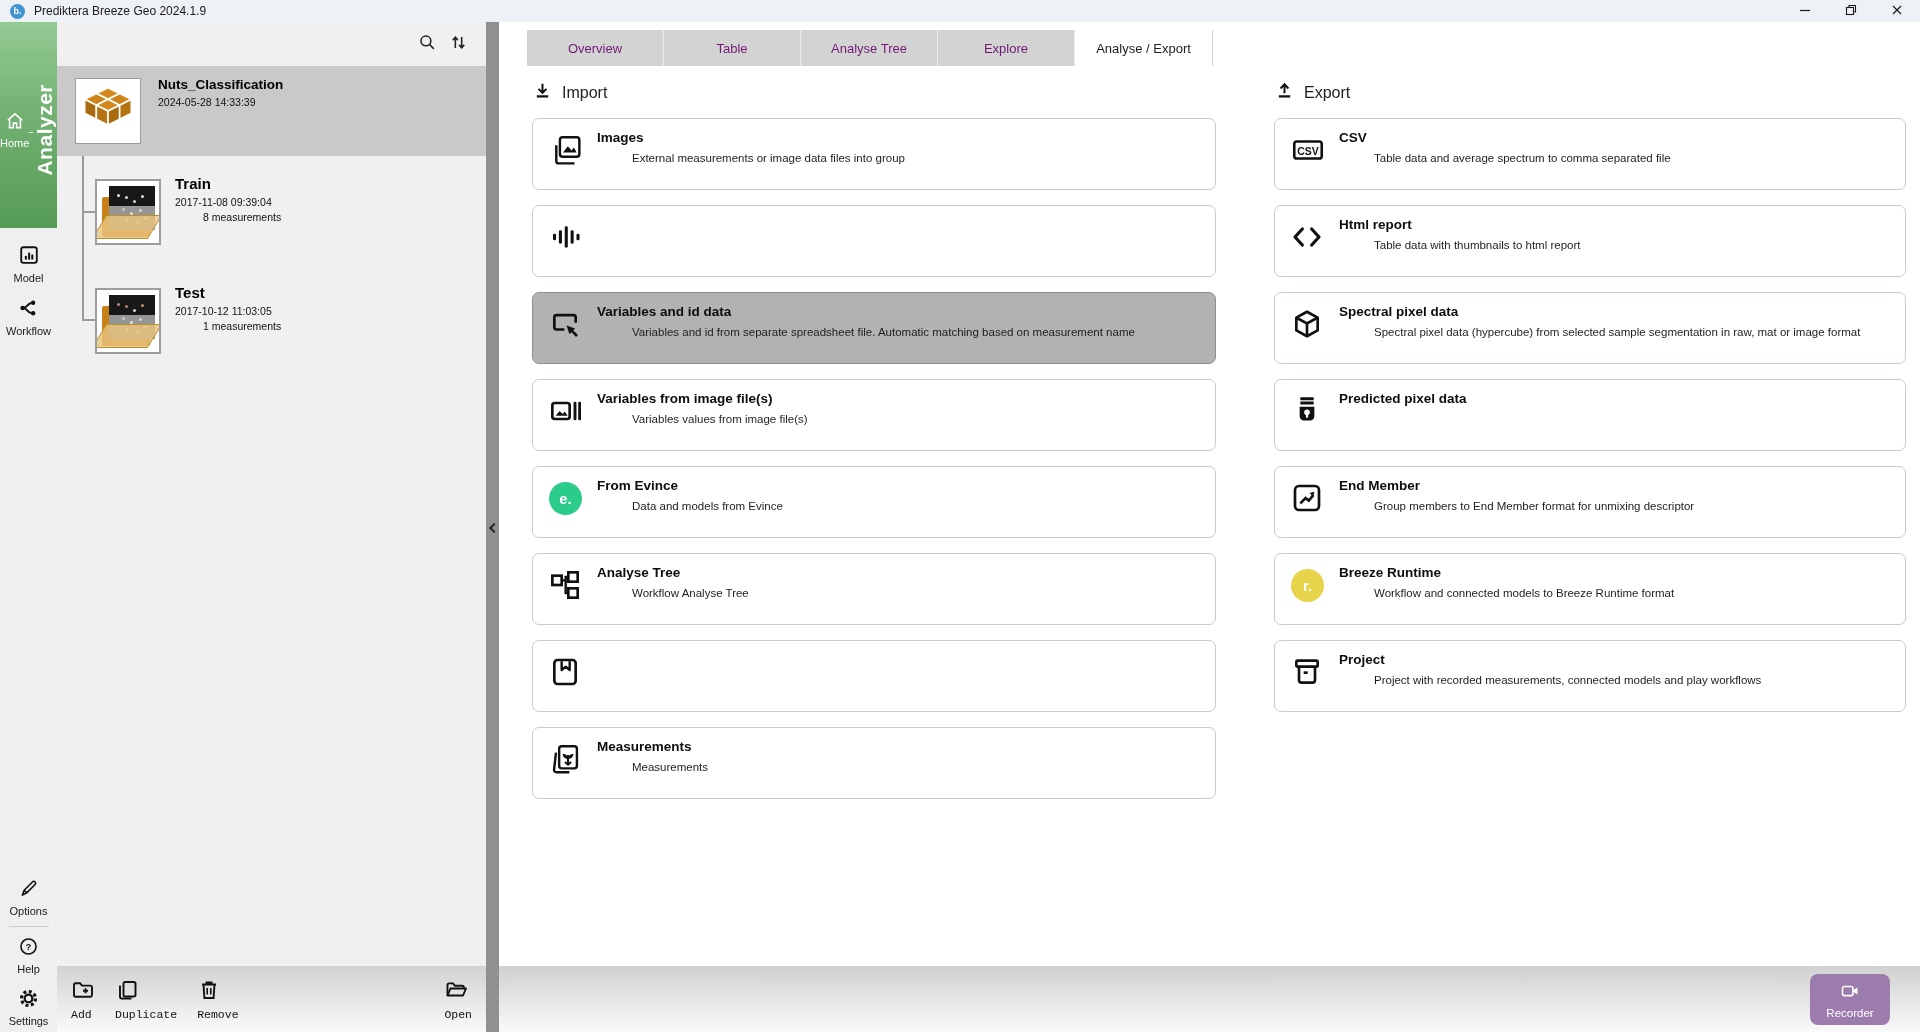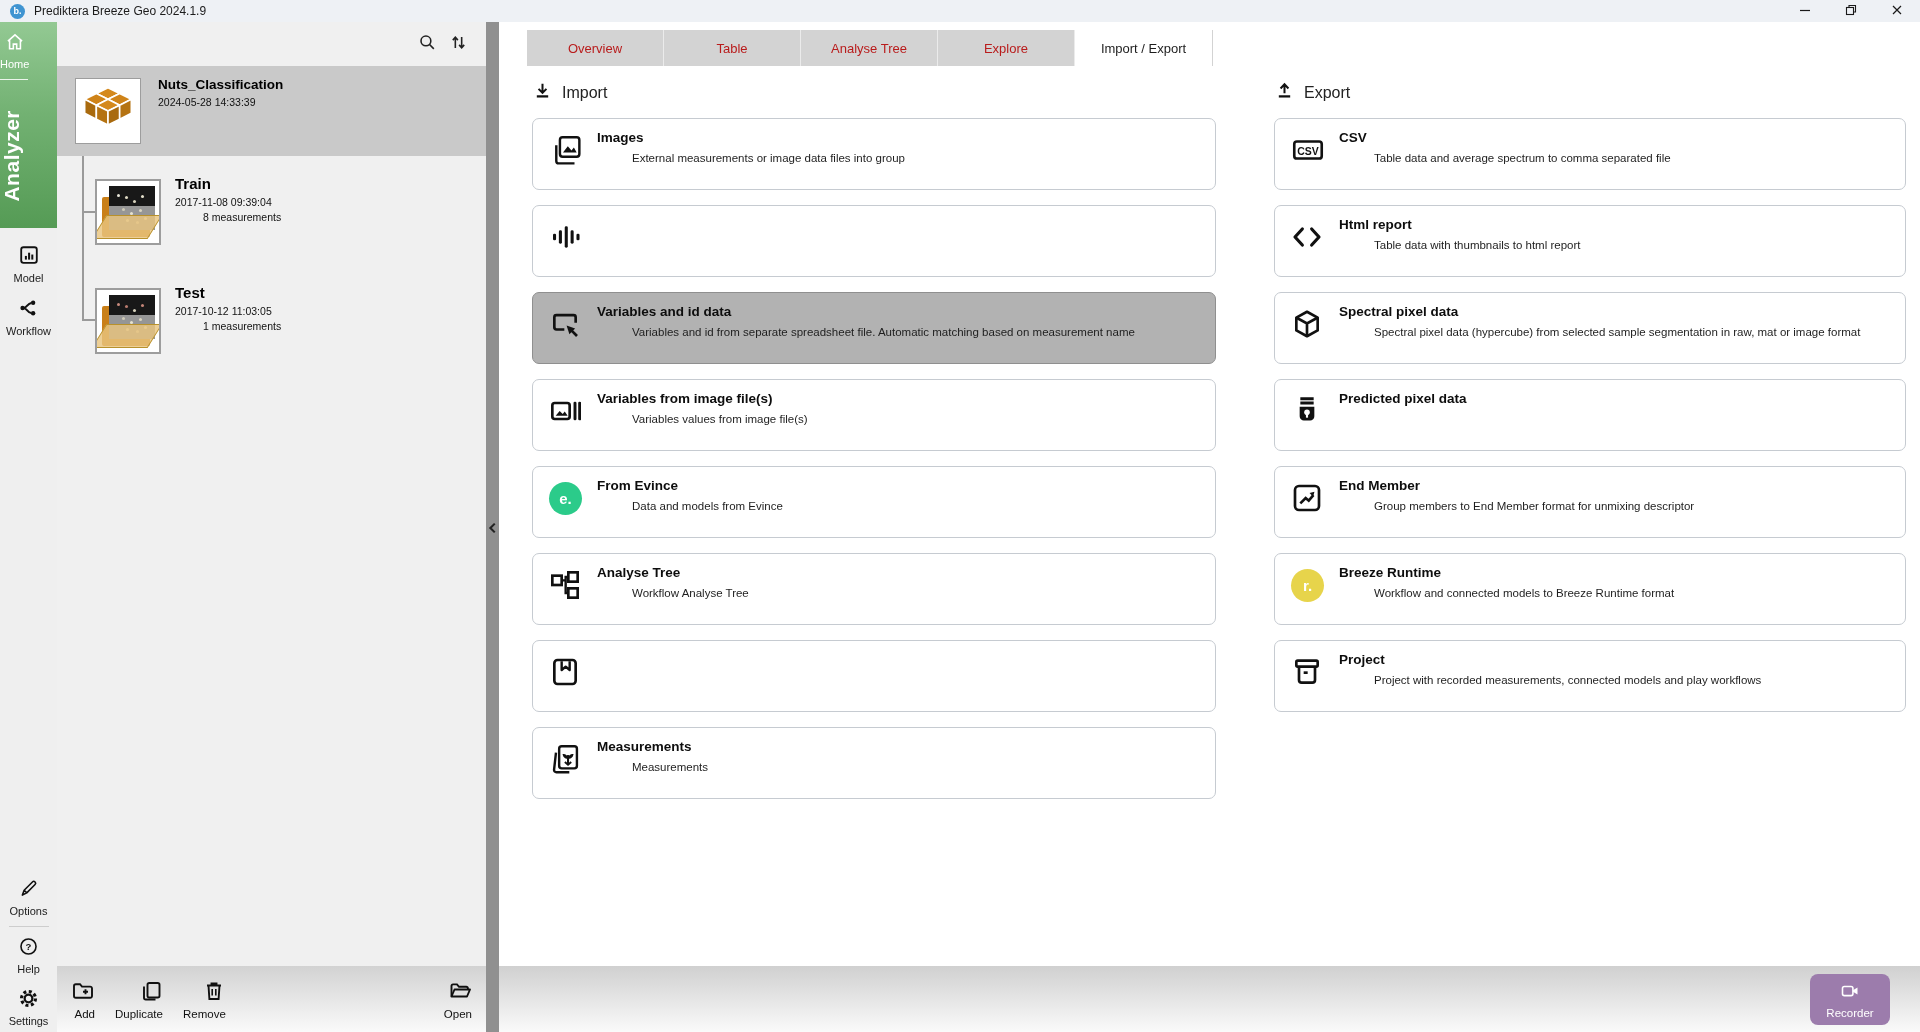--- a/index.html
+++ b/index.html
@@ -14,21 +14,21 @@
   .app-title { font-size:12px; color:#1b1b1b; margin-left:9px; }
   .win-controls { position:absolute; right:0; top:0; height:22px; display:flex; }
   .win-btn { width:46px; height:22px; display:flex; align-items:center; justify-content:center; }
 
   
   .app-row { display:flex; height:1010px; }
 
   
   .sidebar { width:57px; background:#efefef; display:flex; flex-direction:column; align-items:center; }
   .side-green { width:57px; height:206px; background:linear-gradient(180deg,#93c993 0%,#72b172 45%,#559b55 100%);
-    display:flex; flex-direction:column; align-items:flex-start; padding-top:10px; }
+    display:flex; flex-direction:row; align-items:center; padding-top:10px; }
   .side-item { display:flex; flex-direction:column; align-items:center; gap:2px; cursor:default; }
   .side-label { font-size:11px; color:#1a1a1a; }
   .side-green .side-label { color:#fff; }
   .green-divider { width:28px; height:1px; background:rgba(255,255,255,.85); margin:9px 0 4px 0; }
   .analyzer-wrap { flex:1; display:flex; align-items:center; justify-content:center; }
   .analyzer-text { writing-mode:vertical-rl; transform:rotate(180deg); color:#fff;
     font-size:21px; font-weight:bold; letter-spacing:.5px; }
   .side-mid { margin-top:16px; }
   .side-mid2 { margin-top:13px; }
   .side-spacer { flex:1; }
@@ -69,34 +69,34 @@
       13px 18px #e6e2cf, 22px 15px #d9d4c0, 9px 25px #e2ddc9, 19px 27px #d2cdb9, 27px 23px #e8e4d1; }
   .photo-test .speckles { background:#c98b7e;
     box-shadow:8px 2px #b97b6e, 16px 6px #d6d2bd, 24px 1px #c48578, 5px 14px #cfcbb8,
       13px 18px #e6e2cf, 22px 15px #d9d4c0, 9px 25px #e2ddc9, 19px 27px #d2cdb9, 27px 23px #e8e4d1; }
   .flap { position:absolute; left:2px; bottom:4px; width:56px; height:24px;
     background:rgba(233,196,127,.82); border:1px solid #b8912c; transform:skewX(-32deg); }
 
   
   .panel-toolbar { height:66px; background:linear-gradient(180deg,#d2d2d2 0%,#fafafa 100%);
     display:flex; align-items:center; padding:0 14px; gap:20px; }
-  .tool-btn { display:flex; flex-direction:column; align-items:flex-end; gap:1px; }
+  .tool-btn { display:flex; flex-direction:column; align-items:flex-start; gap:1px;font-family:Liberation Mono, monospace; }
   .tool-label { font-size:11.5px; color:#111; }
   .tool-spacer { flex:1; }
 
   
   .splitter { width:13px; background:#909090; position:relative; }
   .splitter-arrow { position:absolute; top:498px; left:0px; }
 
   
   .main { flex:1; background:#fff; display:flex; flex-direction:column; position:relative; }
   .main-gap { height:8px; }
   .tabbar { margin-left:28px; width:686px; height:36px; background:#d3d3d3; display:flex; }
   .tab { width:137px; height:36px; display:flex; align-items:center; justify-content:center;
-    font-size:13px; color:#b91c1c; border-right:1px solid rgba(255,255,255,.55); cursor:default; }
+    font-size:13px; color:#701a75; border-right:1px solid rgba(255,255,255,.55); cursor:default; }
   .tab:last-child { border-right:none; }
   .tab.active { background:#fff; color:#1d1d1d; }
 
   .content { display:flex; padding:12px 0 0 33px; gap:58px; }
   .col-import { width:684px; }
   .col-export { width:632px; }
   .col-header { display:flex; align-items:center; gap:9px; height:30px; margin-bottom:10px; }
   .col-header-label { font-size:16px; color:#222; font-weight:500; }
 
   .card { height:72px; border:1px solid #c6cbd1; border-radius:7px; background:#fff;
@@ -311,21 +311,21 @@
   </div>
 
   <div class="main">
     <div class="main-gap"></div>
 
     <div class="tabbar">
       <div class="tab">Overview</div>
       <div class="tab">Table</div>
       <div class="tab">Analyse Tree</div>
       <div class="tab">Explore</div>
-      <div class="tab active">Import / Export</div>
+      <div class="tab active">Analyse / Export</div>
     </div>
 
     <div class="content">
 
       <div class="col-import">
         <div class="col-header">
           <span><svg viewBox="0 0 24 24" width="21" height="21">
                 <path d="M12 3 V13 M7.5 9 L12 13.6 L16.5 9" fill="none" stroke="#111" stroke-width="2.3"></path>
                 <path d="M5.5 17.6 H18.5" stroke="#111" stroke-width="2.6"></path>
               </svg></span>

